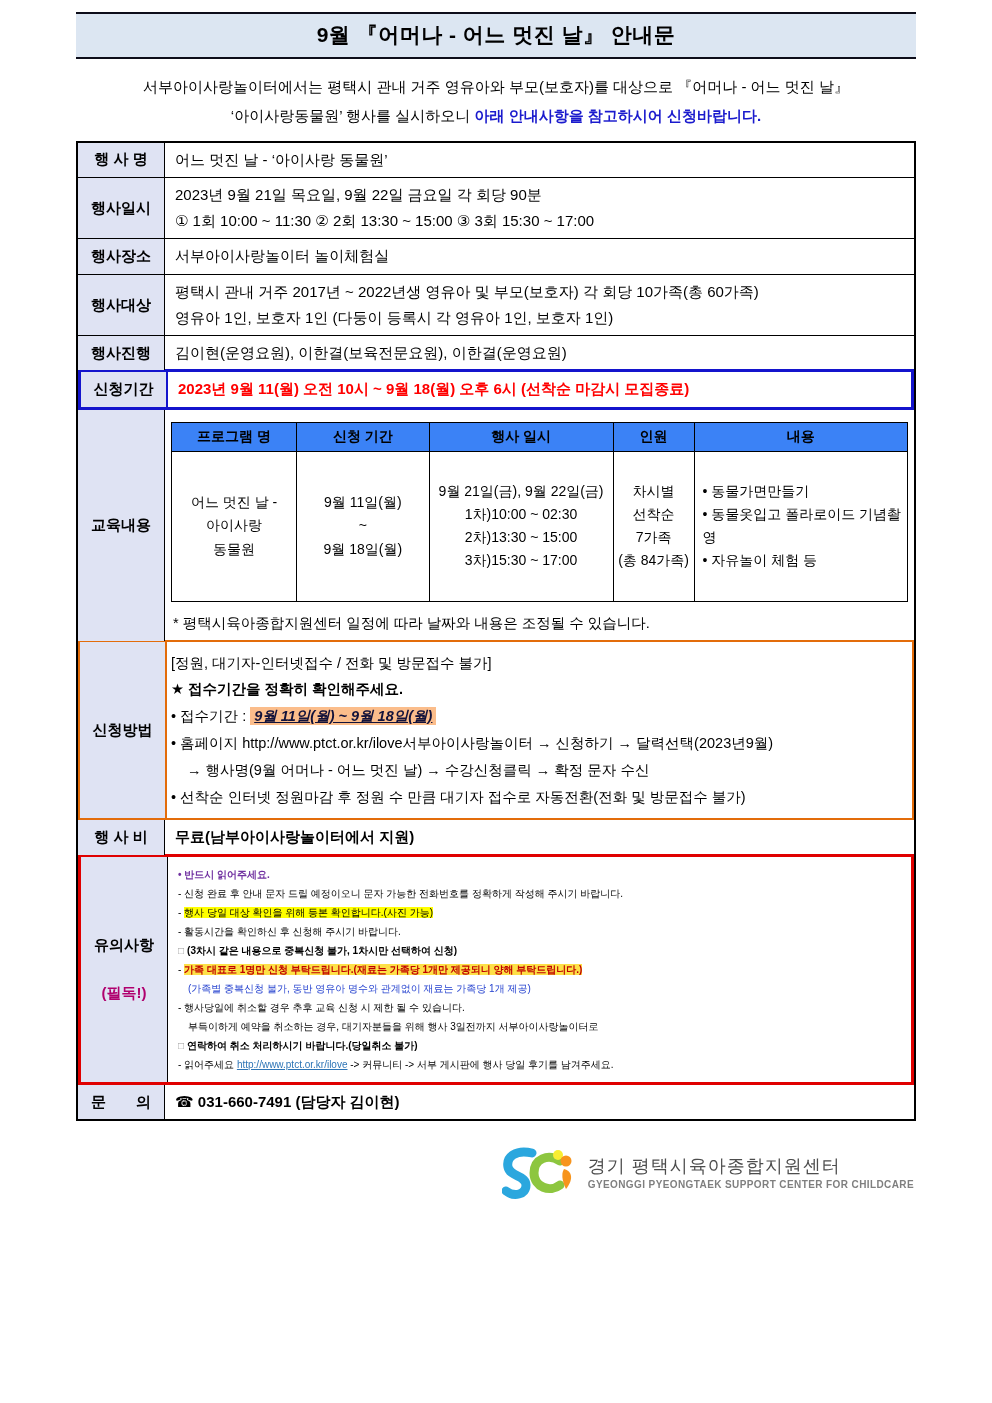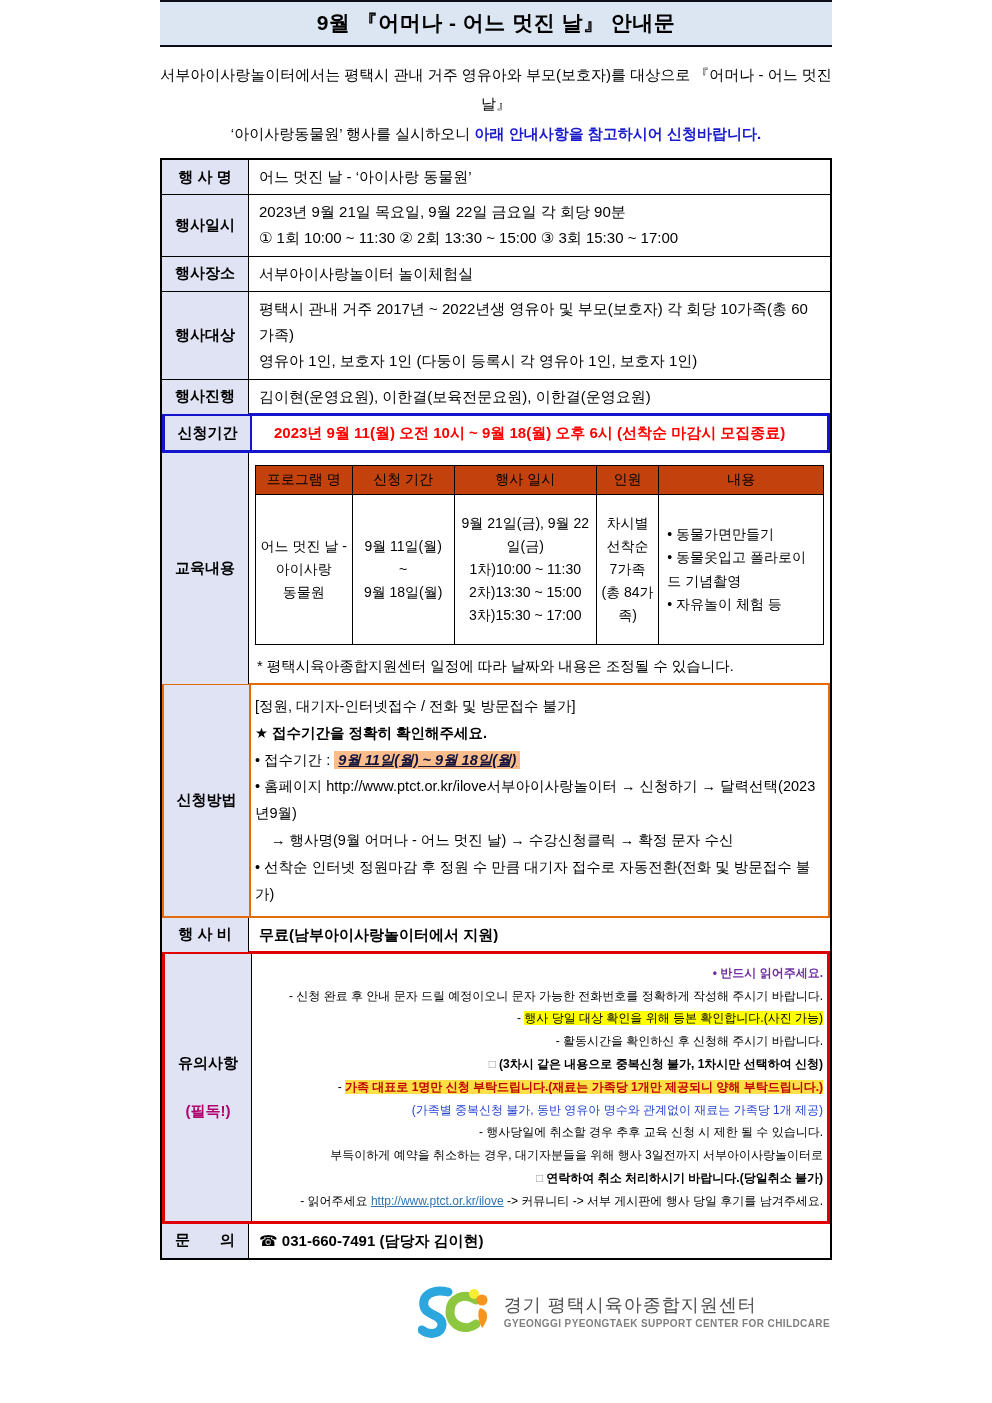--- a/index.html
+++ b/index.html
@@ -3,21 +3,21 @@
 <meta charset="utf-8">
 <style>
   * { margin: 0; padding: 0; box-sizing: border-box; }
   html, body { background: #ffffff; }
   body {
     width: 992px; height: 1403px;
     font-family: "Liberation Sans", "DejaVu Sans", sans-serif;
     color: #000;
     position: relative;
   }
-  .page { width: 672px; margin: 0 auto; }
+  .page { width: 840px; margin: 12px auto; }
 
   
   .title-bar {
     background: #dce6f2;
     border-top: 2px solid #0d0d1a;
     border-bottom: 2px solid #0d0d1a;
     text-align: center;
     padding: 7px 0 8px 0;
     font-size: 21px; font-weight: 700; letter-spacing: 0.5px;
   }
@@ -33,63 +33,63 @@
   .lbl {
     flex: 0 0 87px; background: #dfe3f3;
     display: flex; flex-direction: column; align-items: center; justify-content: center;
     font-weight: 700; border-right: 1px solid #000; text-align: right;
     padding: 4px 2px; line-height: 1.5;
   }
   .val { flex: 1; padding: 4px 10px; display: flex; flex-direction: column; justify-content: center; }
   .val .line { line-height: 1.75; }
 
   
-  .row-period { border: 3px solid #1414cd; margin-top: -1px; gap: 12px; }
+  .row-period { border: 3px solid #1414cd; margin-top: -1px; }
   .row-period .lbl { border-right: 2px solid #1414cd; }
   .row-period .val { color: #ff0000; font-weight: 700; }
 
   .row-apply { border: 2px solid #e36c0a; margin-top: -1px; }
   .row-apply .lbl { border-right: 2px solid #e36c0a; }
 
   .row-notes { border: 3px solid #e00000; margin-top: -1px; }
 
   .row-edu { border-bottom: none; }
   .row-staff { border-bottom: none; }
   .row-fee { border-bottom: none; }
   .row-fee .val { font-weight: 700; }
 
   .contact-lbl { letter-spacing: 0; word-spacing: 26px; }
   .row-contact .val { font-weight: 700; }
 
   
   .edu-wrap { padding: 12px 6px 2px 6px; }
   .ptable { width: 100%; border-collapse: collapse; font-size: 14px; }
   .ptable th, .ptable td { border: 1px solid #000; text-align: center; vertical-align: middle; }
-  .ptable th { background: #c2410c; font-weight: 400; padding: 5px 2px; }
+  .ptable th { background: #3b82f6; font-weight: 700; padding: 5px 2px; }
   .ptable td { padding: 8px 2px; height: 150px; }
   .ptable .c-name  { width: 17%; }
   .ptable .c-per   { width: 18%; }
   .ptable .c-time  { width: 25%; }
   .ptable .c-cap   { width: 11%; }
   .ptable .c-cont  { width: 29%; }
   .ptable td .line { line-height: 1.65; }
   .ptable td.left { text-align: left; padding-left: 8px; padding-right: 4px; }
   .footnote { padding: 10px 2px 8px 8px; font-size: 14.5px; }
 
   
   .apply-box { padding: 8px 4px 8px 4px; font-size: 14.5px; }
   .apply-box .line { line-height: 1.85; }
   .apply-box .indent { padding-left: 16px; }
   .hl-orange {
     background: #fbbd8b; color: #12123a; font-weight: 700; font-style: italic;
     text-decoration: underline; padding: 1px 4px;
   }
 
   
-  .notes-box { padding: 8px 4px 8px 10px; font-size: 12px; text-align: right; }
+  .notes-box { padding: 8px 4px 8px 10px; font-size: 10px; }
   .notes-box .line { line-height: 1.9; }
   .purple-bold { color: #7030a0; font-weight: 700; }
   .hl-yellow { background: #ffff00; }
   .hl-yellow-red { background: #fde047; color: #c00000; font-weight: 700; }
   .blue-note { color: #2441cf; }
   .bold { font-weight: 700; }
   .indent-sm { padding-left: 10px; }
   .checkbox { color: #9a9a9a; font-weight: 400; margin-right: 3px; }
   .url-link { color: #2e75b6; text-decoration: underline; cursor: pointer; }
   .notes-lbl2 { color: #b0006e; font-weight: 700; margin-top: 26px; }
@@ -180,21 +180,21 @@
                   <div class="line">아이사랑</div>
                   <div class="line">동물원</div>
                 </td>
                 <td>
                   <div class="line">9월 11일(월)</div>
                   <div class="line">~</div>
                   <div class="line">9월 18일(월)</div>
                 </td>
                 <td>
                   <div class="line">9월 21일(금), 9월 22일(금)</div>
-                  <div class="line">1차)10:00 ~ 11:30</div>
+                  <div class="line">1차)10:00 ~ 02:30</div>
                   <div class="line">2차)13:30 ~ 15:00</div>
                   <div class="line">3차)15:30 ~ 17:00</div>
                 </td>
                 <td>
                   <div class="line">차시별</div>
                   <div class="line">선착순</div>
                   <div class="line">7가족</div>
                   <div class="line">(총 84가족)</div>
                 </td>
                 <td class="left">
@@ -205,21 +205,21 @@
               </tr>
             </tbody>
           </table>
         </div>
         <div class="footnote">* 평택시육아종합지원센터 일정에 따라 날짜와 내용은 조정될 수 있습니다.</div>
       </div>
     </div>
 
     <div class="row row-apply">
       <div class="lbl">신청방법</div>
-      <div class="val" style="padding:0;align-items:flex-end;">
+      <div class="val" style="padding:0;">
         <div class="apply-box">
           <div class="line">[정원, 대기자-인터넷접수 / 전화 및 방문접수 불가]</div>
           <div class="line bold">★ 접수기간을 정확히 확인해주세요.</div>
           <div class="line">
             <span>• 접수기간 : </span><span class="hl-orange">9월 11일(월) ~ 9월 18일(월)</span>
           </div>
           <div class="line">• 홈페이지 http://www.ptct.or.kr/ilove서부아이사랑놀이터 → 신청하기 → 달력선택(2023년9월)</div>
           <div class="line indent">→ 행사명(9월 어머나 - 어느 멋진 날) → 수강신청클릭 → 확정 문자 수신</div>
           <div class="line">• 선착순 인터넷 정원마감 후 정원 수 만큼 대기자 접수로 자동전환(전화 및 방문접수 불가)</div>
         </div>

